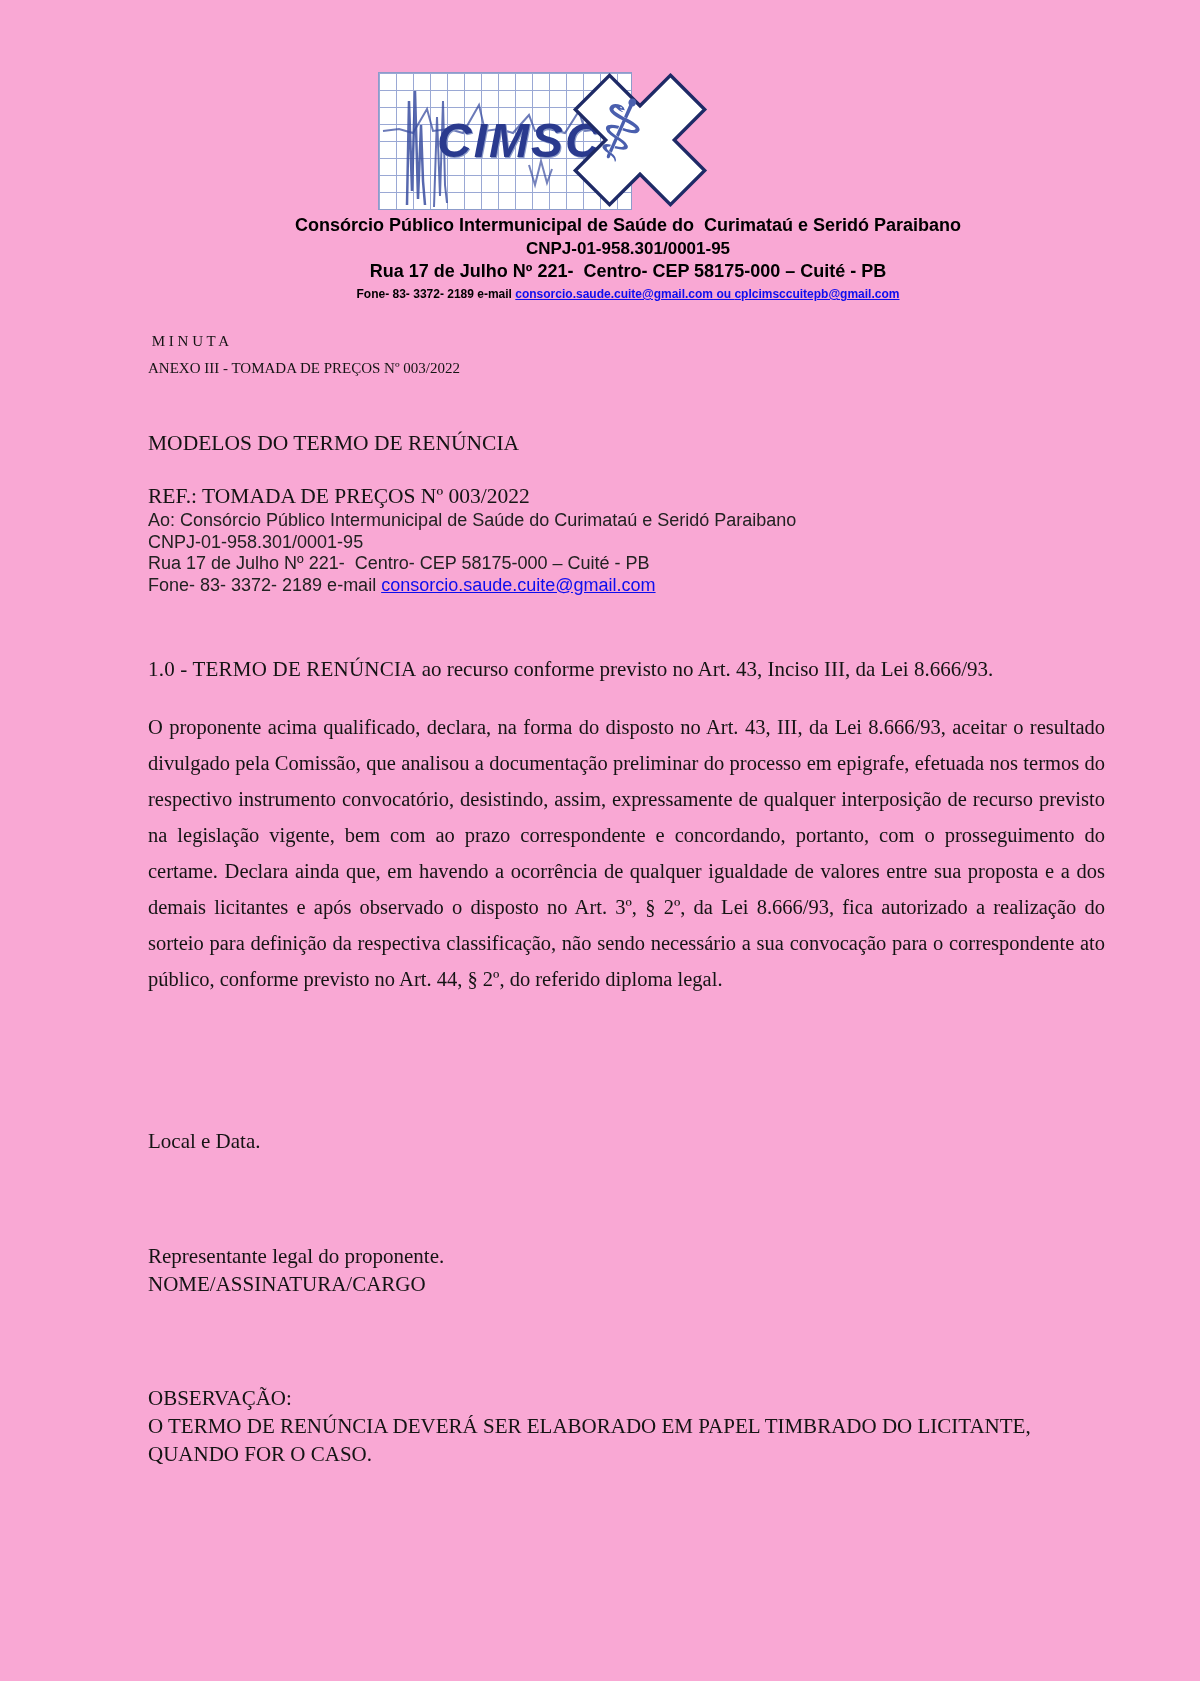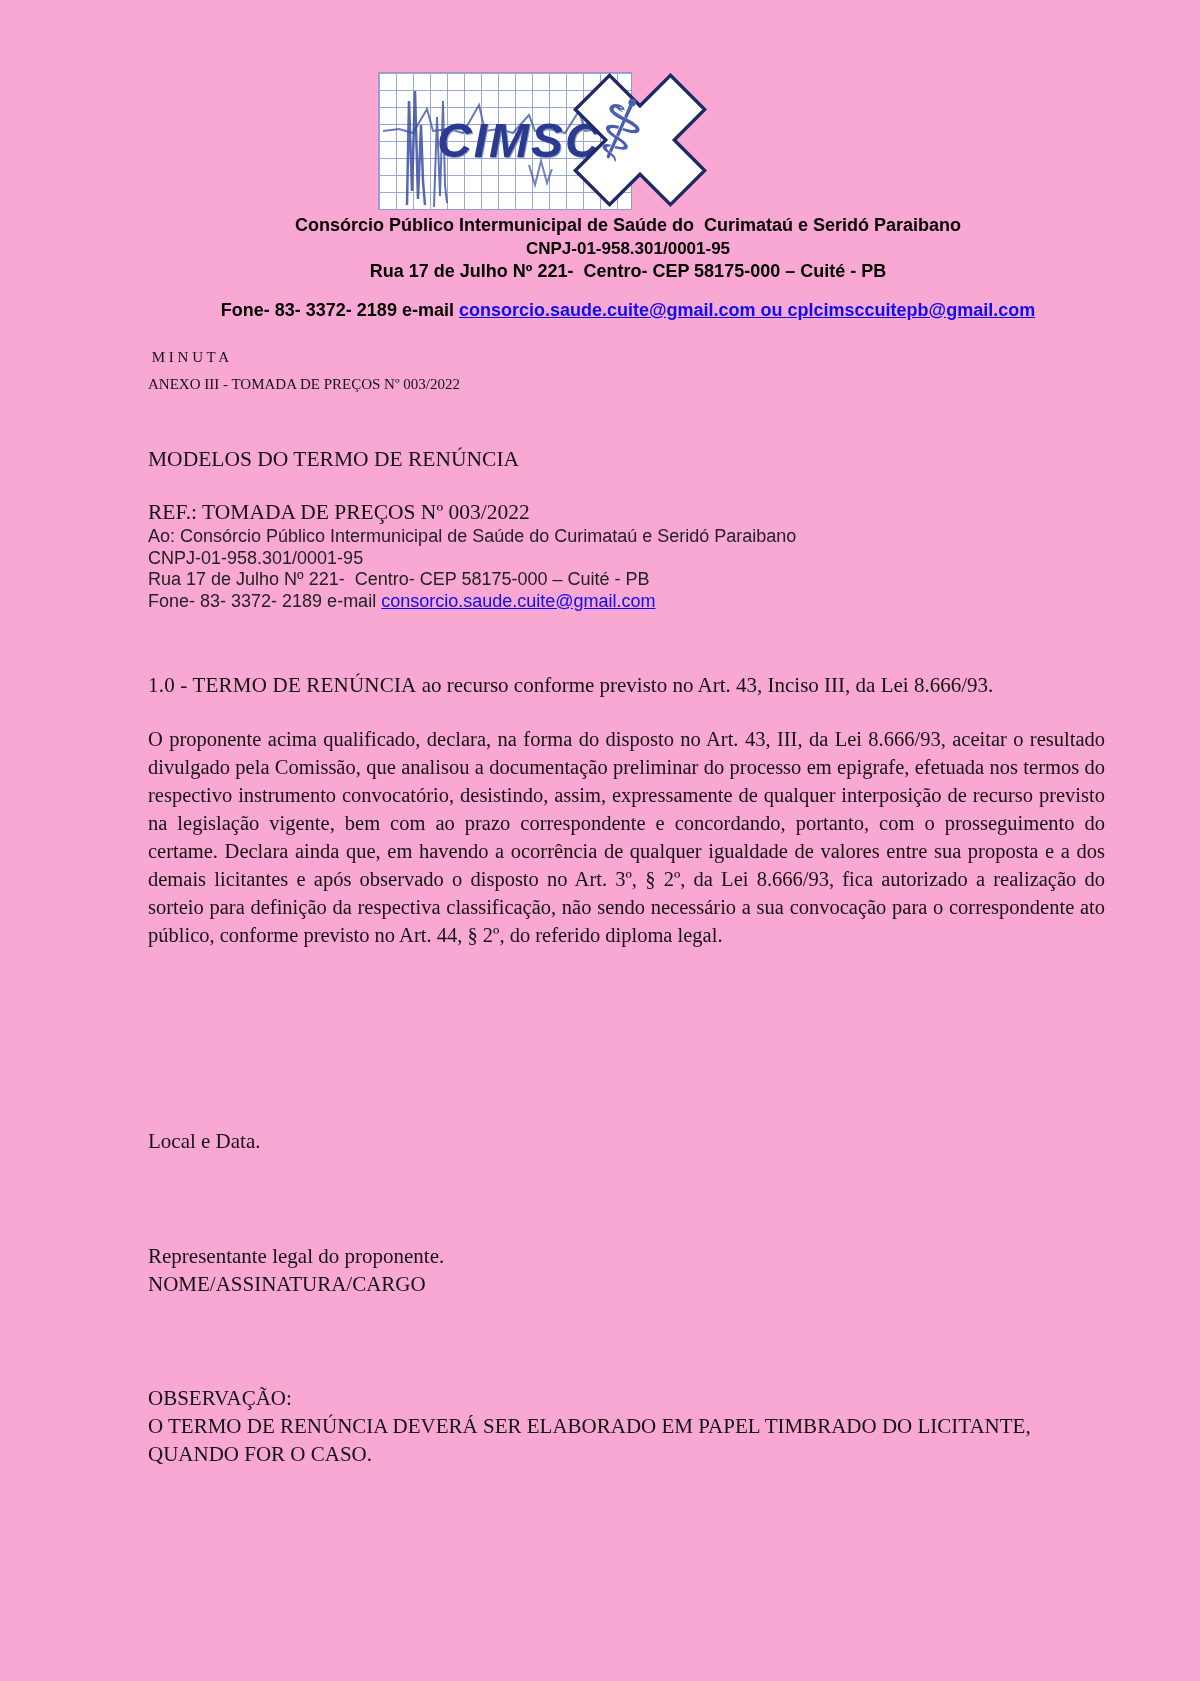--- a/index.html
+++ b/index.html
@@ -48,21 +48,21 @@
   .letterhead-text{
     margin-top:4px;
     padding-left:56px;  
     text-align:center;
     font-family:"Liberation Sans",sans-serif;
     font-weight:bold;color:#000;
   }
   .lh-line1{font-size:18px;line-height:23px;}
   .lh-line2{font-size:17px;line-height:23px;}
   .lh-line3{font-size:18px;line-height:23px;}
-  .lh-line4{font-size:18px;line-height:23px;margin-top:16px;}
+  .lh-line4{font-size:12px;line-height:23px;}
   a.lh-link{color:#0d0dee;text-decoration:underline;font-weight:bold;cursor:pointer;}
   .lh-link-joiner{color:#0d0dee;text-decoration:underline;}
 
   
   .doc{
     margin:0 95px 0 148px;
     font-size:21px;
   }
   .minuta-block{margin-top:22px;line-height:27px;font-size:15px;}
   .modelos{margin-top:48px;line-height:27px;font-size:21.5px;}
@@ -71,21 +71,21 @@
   .ref-sans{
     font-family:"Liberation Sans",sans-serif;
     font-size:18px;line-height:21.5px;color:#222;
   }
   a.doc-link{color:#0d0dee;text-decoration:underline;cursor:pointer;}
   .proponente-block{margin-top:22px;line-height:27px;font-size:21.5px;}
   .clause-line{margin-top:60px;font-size:21px;line-height:27px;}
   .clause-title{letter-spacing:.2px;}
   .body-par{
     margin-top:26px;
-    font-size:20.5px;line-height:28px;
+    font-size:20.5px;line-height:36px;
     text-align:justify;
   }
   .abs{position:absolute;left:148px;}
   .local-block{top:1128px;font-size:21px;line-height:27px;}
   .nome-block{top:1243px;font-size:21px;line-height:27.5px;}
   .obs-block{top:1384px;font-size:21px;line-height:28px;width:957px;}
 </style>
 </head>
 <body>
 

